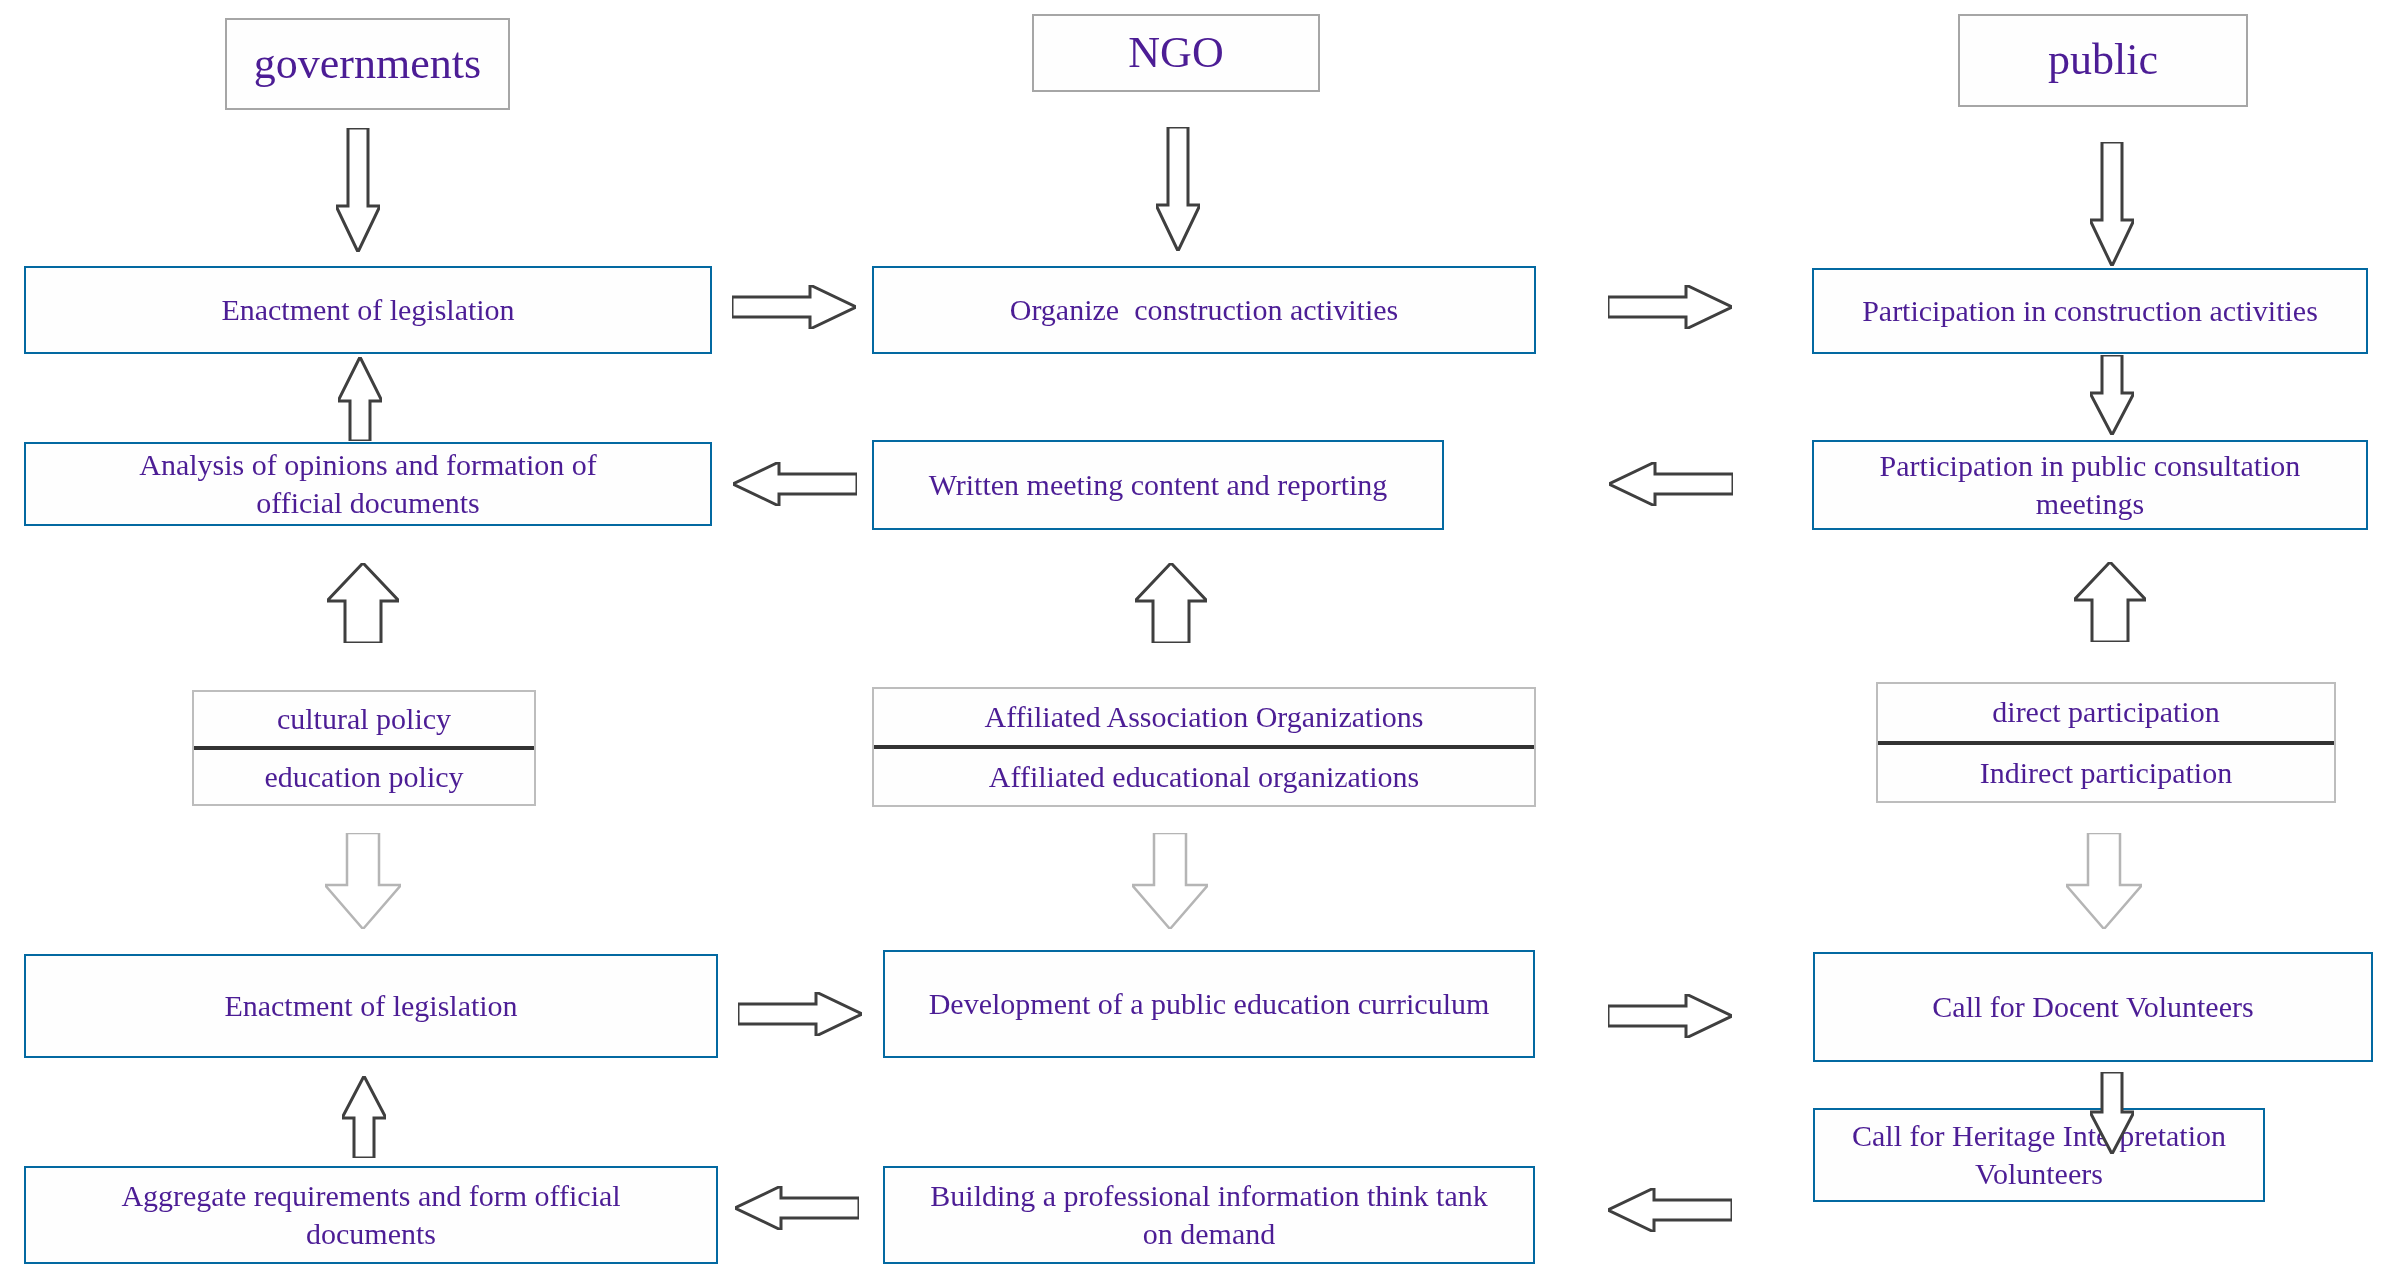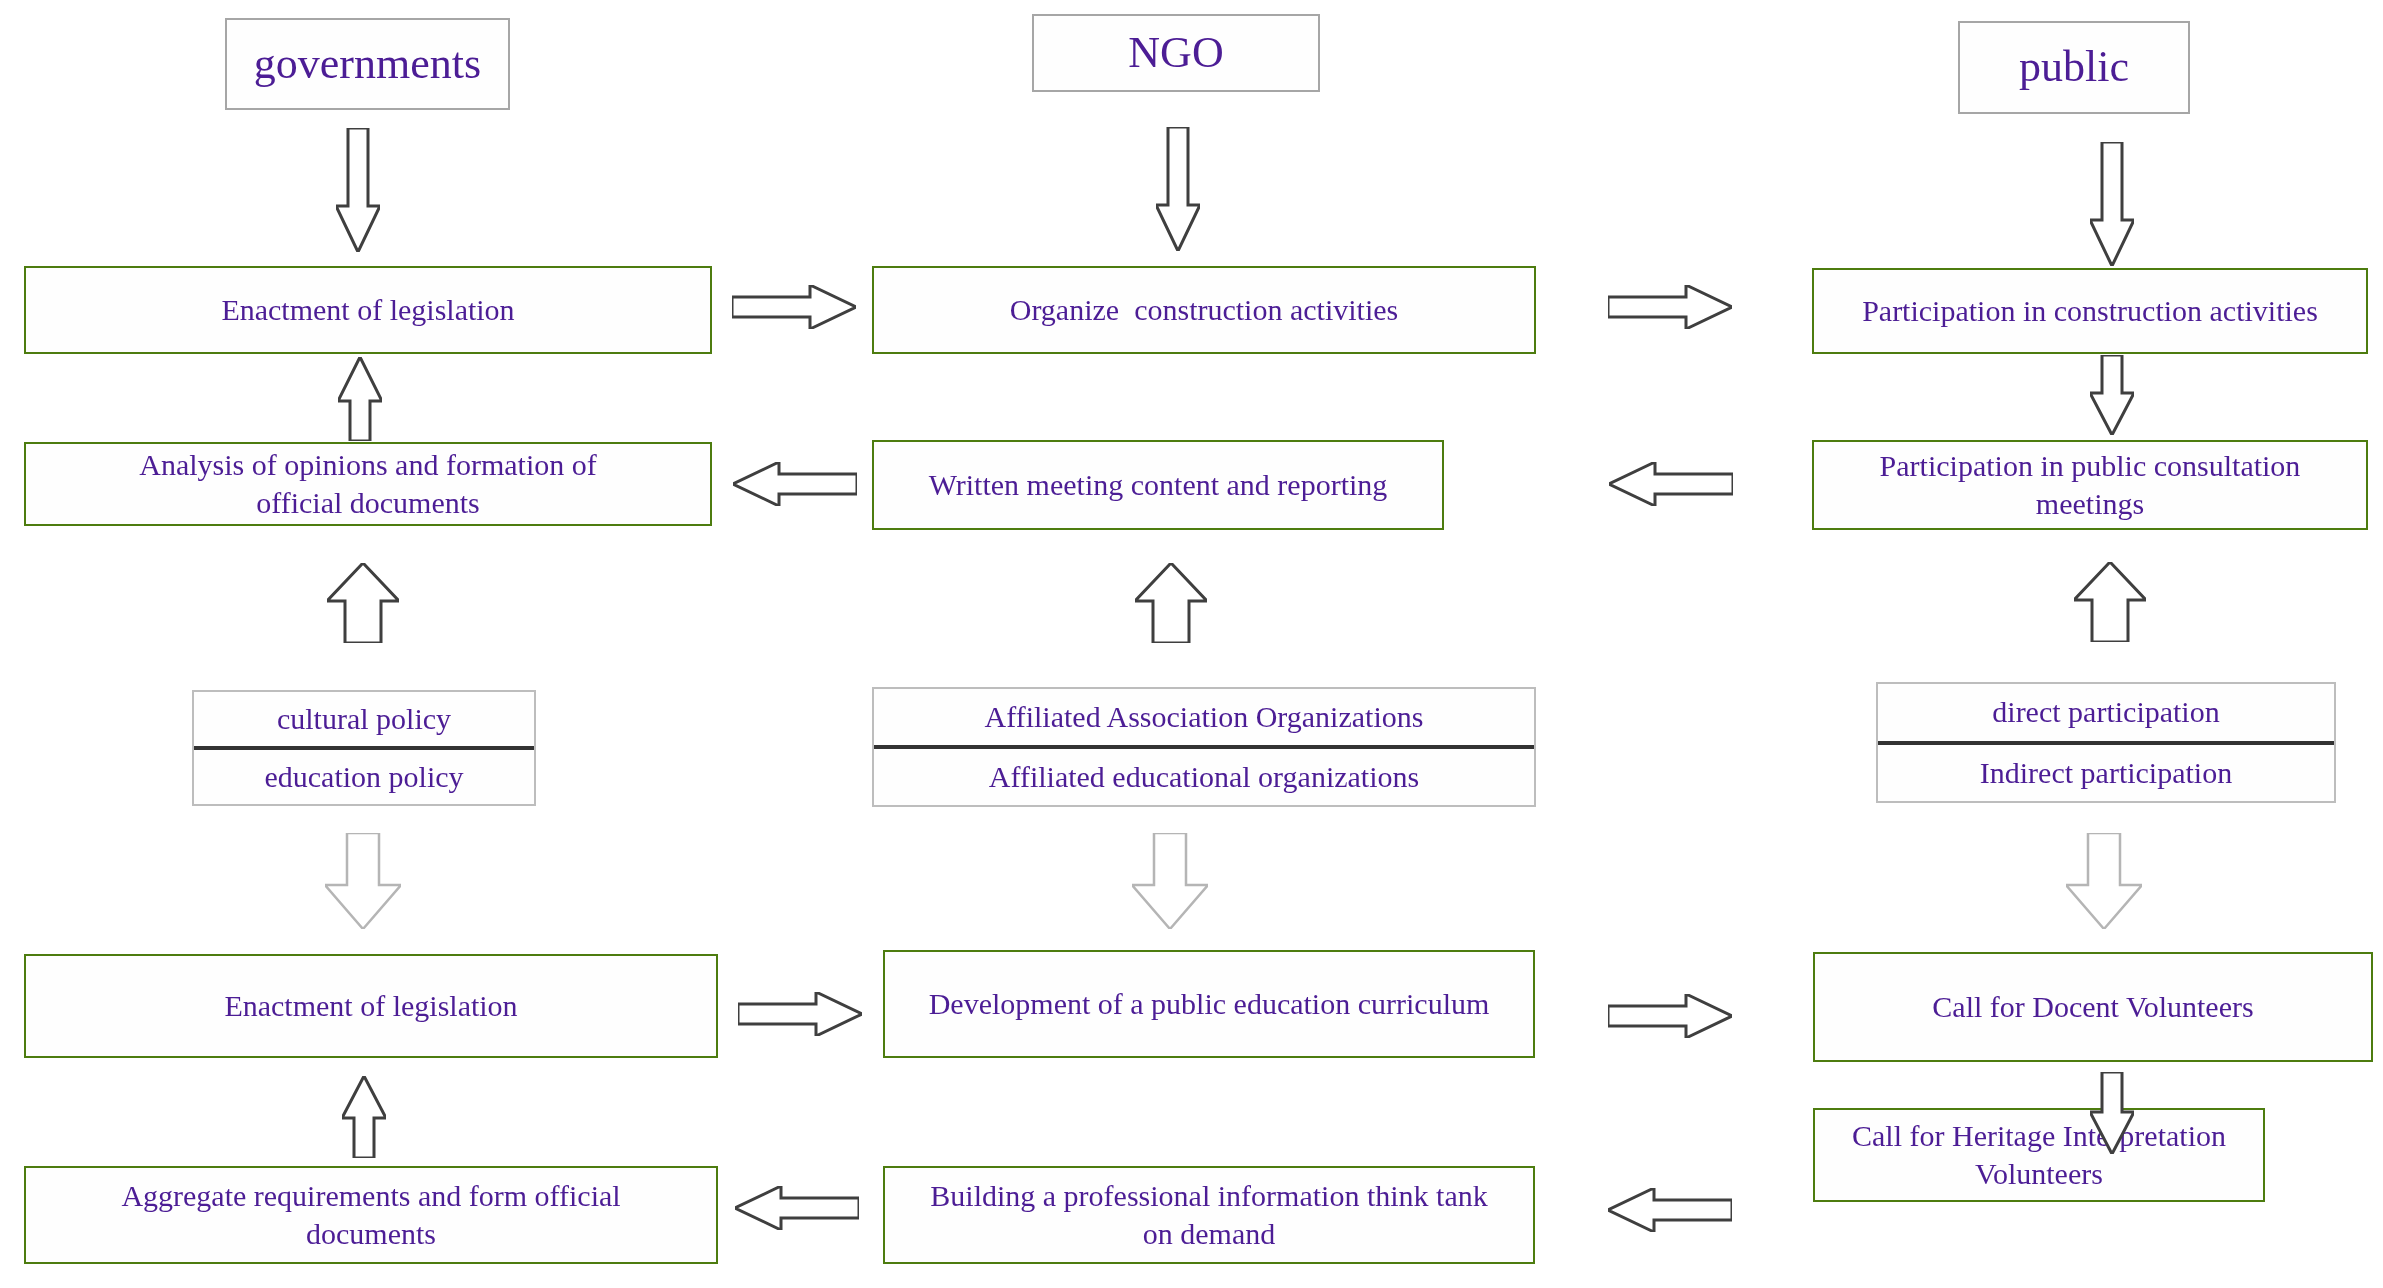--- a/index.html
+++ b/index.html
@@ -15,21 +15,21 @@
   .box {
     position: absolute;
     background: #fefefe;
     display: flex;
     align-items: center;
     justify-content: center;
     box-sizing: border-box;
     text-align: center;
   }
   .hdr  { border: 2px solid #a6a6a6; font-size: 44px; }
-  .rbox { border: 2px solid #4d7c0f; font-size: 30px; text-align: center; }
+  .rbox { border: 2px solid #0369a1; font-size: 30px; text-align: center; }
   .sbox {
     position: absolute;
     border: 2px solid #bdbdbd;
     background: #fefefe;
     box-sizing: border-box;
     display: flex;
     flex-direction: column;
     font-size: 30px;
     text-align: center;
   }
@@ -50,21 +50,21 @@
 <body>
 
 <div id="canvas">
 
   <div class="box hdr" style="left:225px;top:18px;width:285px;height:92px">
     <span class="label">governments</span>
   </div>
   <div class="box hdr" style="left:1032px;top:14px;width:288px;height:78px">
     <span class="label">NGO</span>
   </div>
-  <div class="box hdr" style="left:1958px;top:21px;width:232px;height:93px">
+  <div class="box hdr" style="left:1958px;top:14px;width:290px;height:93px">
     <span class="label">public</span>
   </div>
 
   <div class="box rbox" style="left:24px;top:266px;width:688px;height:88px">
     <span class="label">Enactment of legislation</span>
   </div>
   <div class="box rbox" style="left:872px;top:266px;width:664px;height:88px">
     <span class="label">Organize  construction activities</span>
   </div>
   <div class="box rbox" style="left:1812px;top:268px;width:556px;height:86px">

